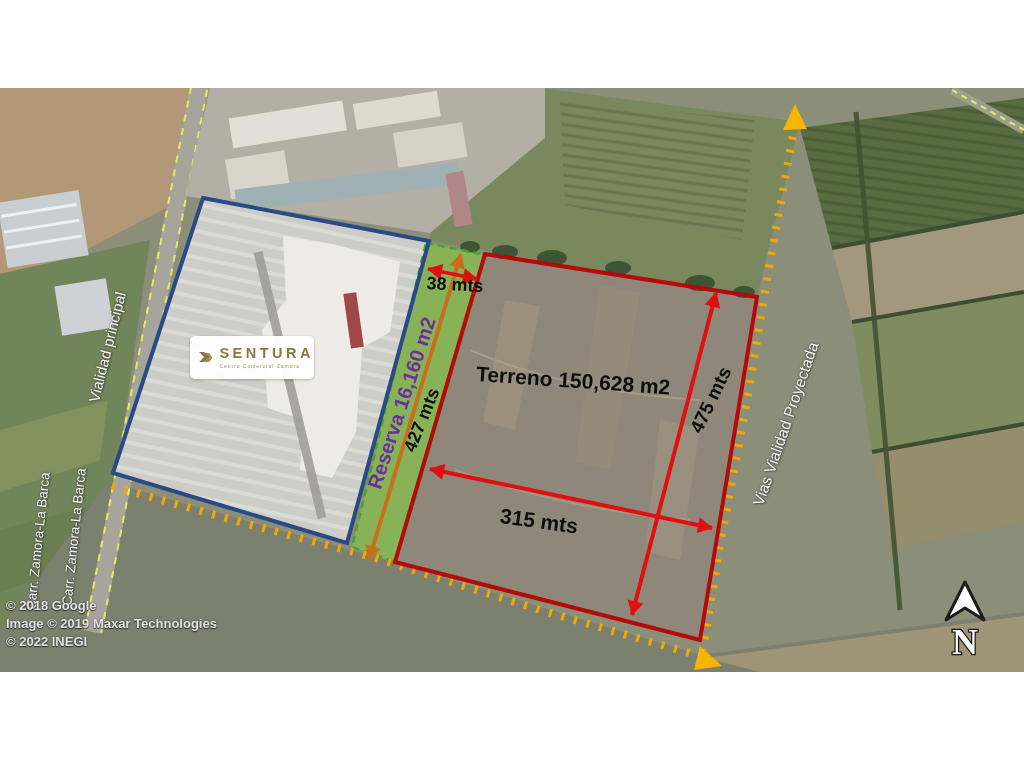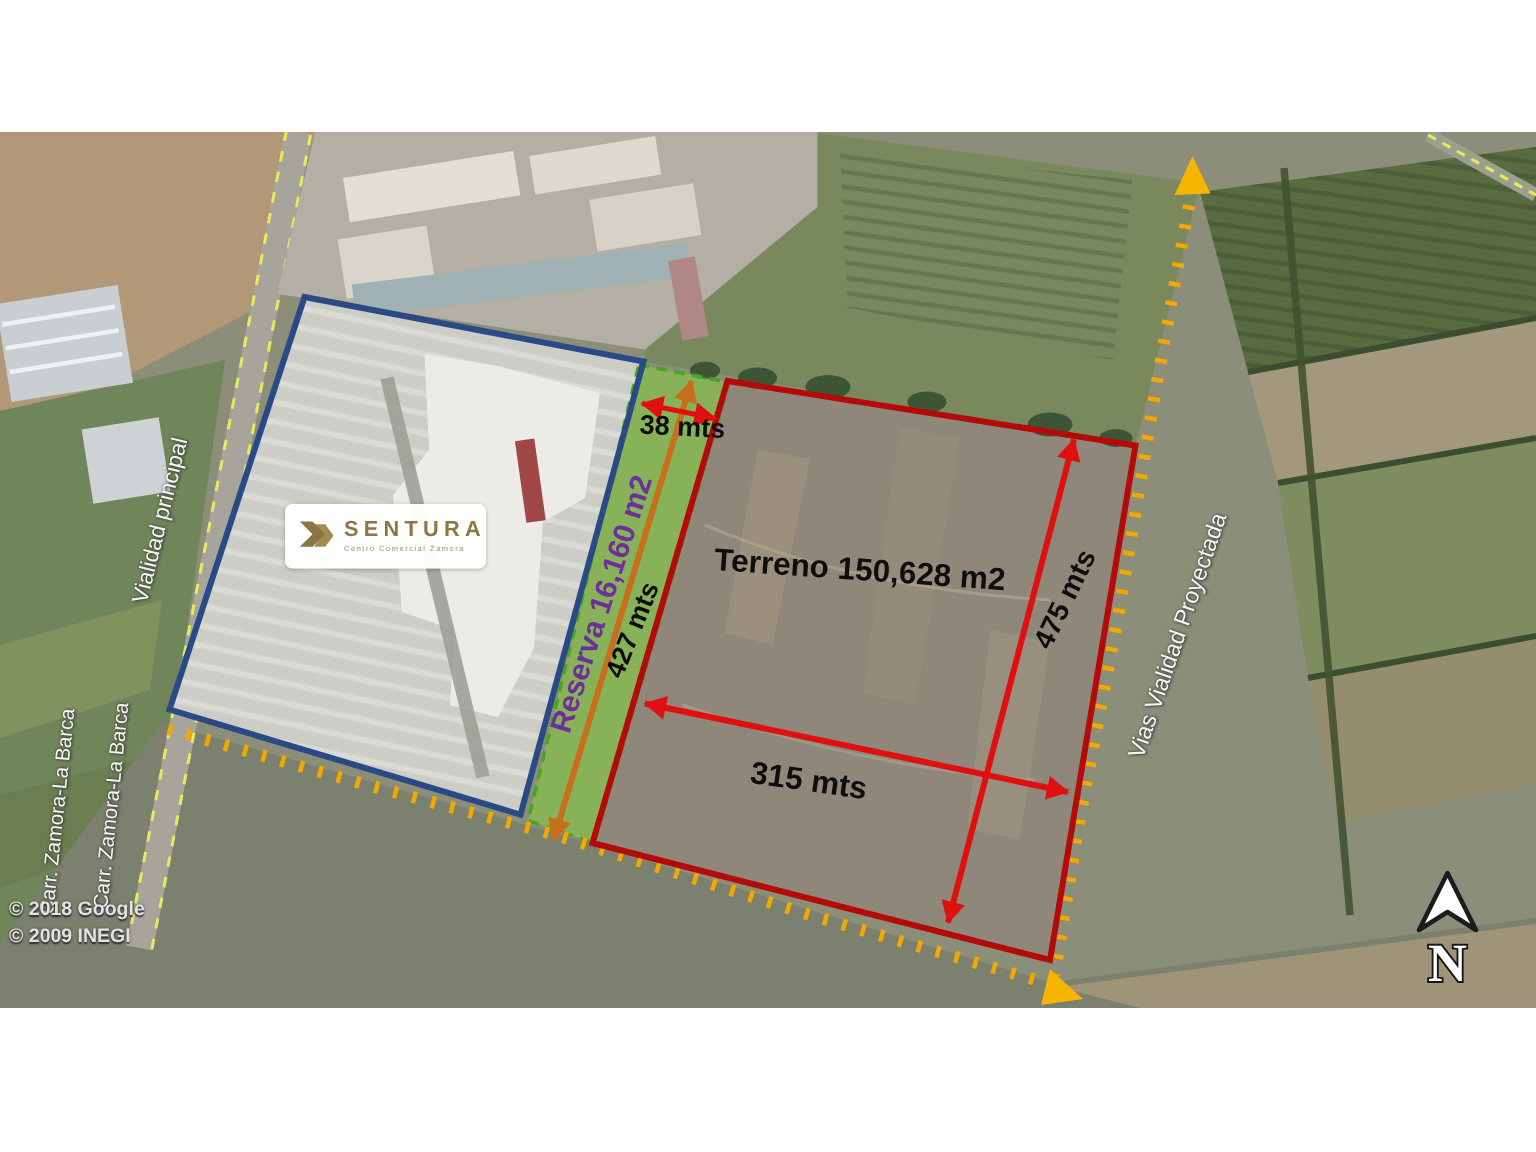--- a/index.html
+++ b/index.html
@@ -16,21 +16,21 @@
   .lbl-38{left:427px;top:273px;font-size:18px;transform:rotate(3deg);}
   .lbl-315{left:502px;top:504px;font-size:21px;transform:rotate(8deg);}
   .lbl-475{left:711px;top:400px;font-size:19px;transform:translate(-50%,-50%) rotate(-64deg);}
   .lbl-427{left:422px;top:420px;font-size:18px;transform:translate(-50%,-50%) rotate(-68deg);}
   .lbl-reserva{left:402px;top:403px;font-size:20px;color:#6d2f9c;
        transform:translate(-50%,-50%) rotate(-72deg);}
   .road-main-lbl{left:107px;top:347px;font-size:15px;transform:translate(-50%,-50%) rotate(-76deg);}
   .road-carr1-lbl{left:38px;top:541px;font-size:13.5px;transform:translate(-50%,-50%) rotate(-84deg);}
   .road-carr2-lbl{left:74px;top:537px;font-size:13.5px;transform:translate(-50%,-50%) rotate(-84deg);}
   .road-proj-lbl{left:786px;top:424px;font-size:15.5px;transform:translate(-50%,-50%) rotate(-71deg);}
-  .brandbox{position:absolute;left:190px;top:336px;width:134px;height:43px;
+  .brandbox{position:absolute;left:190px;top:336px;width:124px;height:43px;
        background:rgba(255,255,255,.96);border-radius:5px;display:flex;align-items:center;
        gap:7px;padding-left:8px;box-sizing:border-box;box-shadow:0 1px 3px rgba(0,0,0,.25);}
   .brandtxt{display:flex;flex-direction:column;line-height:1;}
   .brandname{font-size:14.5px;font-weight:bold;letter-spacing:3.5px;color:#8e7743;}
   .brandtag{font-size:5px;letter-spacing:1px;color:#a6915c;margin-top:3px;}
   .watermark{position:absolute;left:6px;top:552px;font-size:38px;font-weight:400;
        color:rgba(248,248,248,.92);letter-spacing:.5px;text-shadow:0 1px 2px rgba(60,60,60,.35);}
   .credits{position:absolute;left:6px;top:597px;font-size:13px;font-weight:bold;
        color:#e2e2e2;line-height:18px;
        text-shadow:0 1px 1px rgba(35,35,35,.85),0 0 2px rgba(35,35,35,.6);}
@@ -166,21 +166,22 @@
       <path d="M2,2 L11,2 L20,11 L11,20 L2,20 L11,11 Z" fill="#8a7544"></path>
     </svg>
     <div class="brandtxt">
       <span class="brandname">SENTURA</span>
       <span class="brandtag">Centro Comercial Zamora</span>
     </div>
   </div>
 
   <div class="credits">
     <span>© 2018 Google</span>
-    <span>© 2009 INEGI</span>
+    <span>Image © 2019 Maxar Technologies</span>
+    <span>© 2022 INEGI</span>
   </div>
 
   <svg class="compass" width="62" height="88" viewBox="0 0 62 88">
     <polygon points="31,4 50,42 31,30 12,42" fill="#fdfdfd" stroke="#1c1c1c" stroke-width="3" stroke-linejoin="round"></polygon>
     <text x="31" y="76" text-anchor="middle" font-family="Liberation Serif, serif" font-size="36" font-weight="bold" fill="#ffffff" stroke="#141414" stroke-width="2.5" paint-order="stroke">N</text>
   </svg>
 
 </div>
 
 </body></html>

